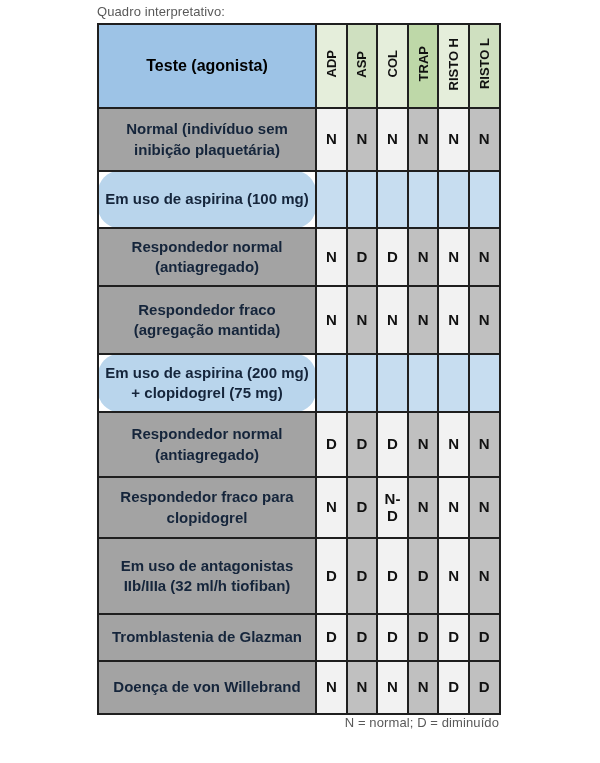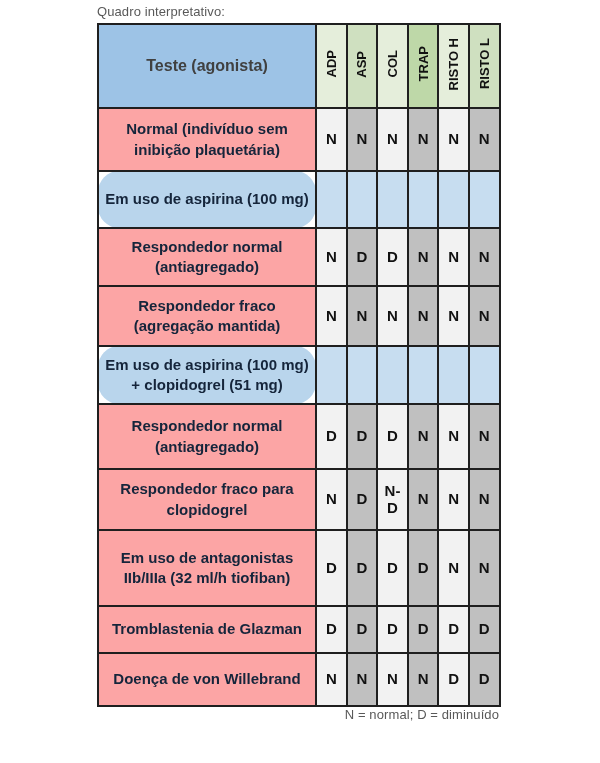--- a/index.html
+++ b/index.html
@@ -11,31 +11,31 @@
     font-size: 13px; color: #595959; margin-bottom: 4px; letter-spacing: 0.1px;
   }
   table.quadro {
     border-collapse: collapse; table-layout: fixed; width: 402px;
   }
   table.quadro th, table.quadro td {
     border: 2px solid #1f1f1f; text-align: center; vertical-align: middle;
     overflow: hidden;
   }
   th.test-head {
-    background: #9dc3e6; color: #404040; font-size: 16px; font-weight: bold;
+    background: #9dc3e6; color: #000000; font-size: 16px; font-weight: bold;
     height: 84px; padding: 2px 6px;
   }
   th.col-head { padding: 2px 0; }
   th.col-head .vtext {
     display: inline-block; writing-mode: vertical-rl; transform: rotate(180deg);
     font-size: 13px; font-weight: bold; color: #111111; white-space: nowrap;
     line-height: 1;
   }
   td.row-label {
-    background: #fca5a5; color: #15253b; font-weight: bold; font-size: 15px;
+    background: #a3a3a3; color: #15253b; font-weight: bold; font-size: 15px;
     padding: 3px 5px; line-height: 1.35;
   }
   td.val {
     color: #111111; font-weight: bold; font-size: 15px; line-height: 1.1;
     padding: 0 1px;
   }
   tr.section td.row-label { background: #b9d5ec; border-radius: 21px; }
   tr.section td.val { background: #c7ddf0; }
   td.val.c0, td.val.c2, td.val.c4 { background: #f2f2f2; }
   td.val.c1, td.val.c3, td.val.c5 { background: #c0c0c0; }
@@ -99,32 +99,32 @@
         <tr style="height:58px">
           <td class="row-label">Respondedor normal (antiagregado)</td>
           <td class="val c0">N</td>
           <td class="val c1">D</td>
           <td class="val c2">D</td>
           <td class="val c3">N</td>
           <td class="val c4">N</td>
           <td class="val c5">N</td>
         </tr>
 
-        <tr style="height:60px">
+        <tr style="height:68px">
           <td class="row-label">Respondedor fraco (agregação mantida)</td>
           <td class="val c0">N</td>
           <td class="val c1">N</td>
           <td class="val c2">N</td>
           <td class="val c3">N</td>
           <td class="val c4">N</td>
           <td class="val c5">N</td>
         </tr>
 
         <tr class="section" style="height:58px">
-          <td class="row-label">Em uso de aspirina (100 mg) + clopidogrel (51 mg)</td>
+          <td class="row-label">Em uso de aspirina (200 mg) + clopidogrel (75 mg)</td>
           <td class="val"></td>
           <td class="val"></td>
           <td class="val"></td>
           <td class="val"></td>
           <td class="val"></td>
           <td class="val"></td>
         </tr>
 
         <tr style="height:65px">
           <td class="row-label">Respondedor normal (antiagregado)</td>

